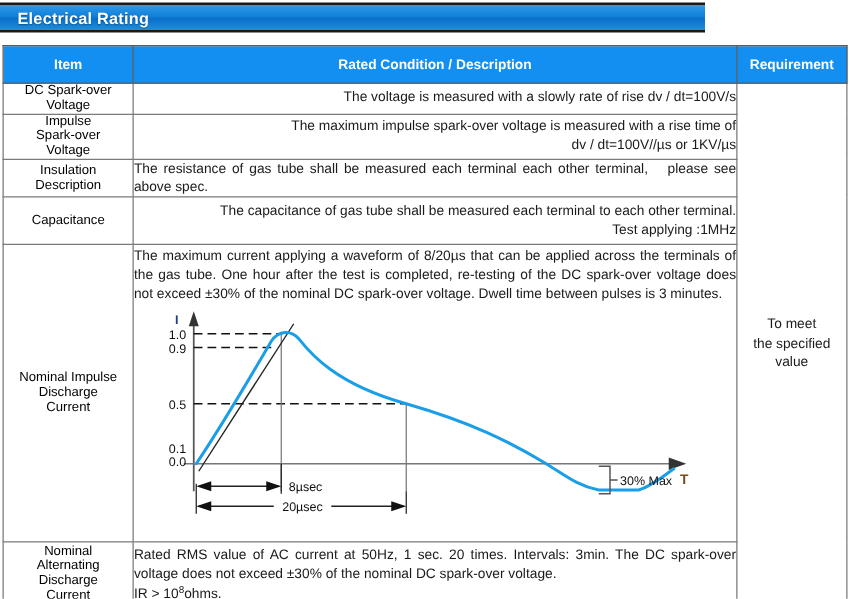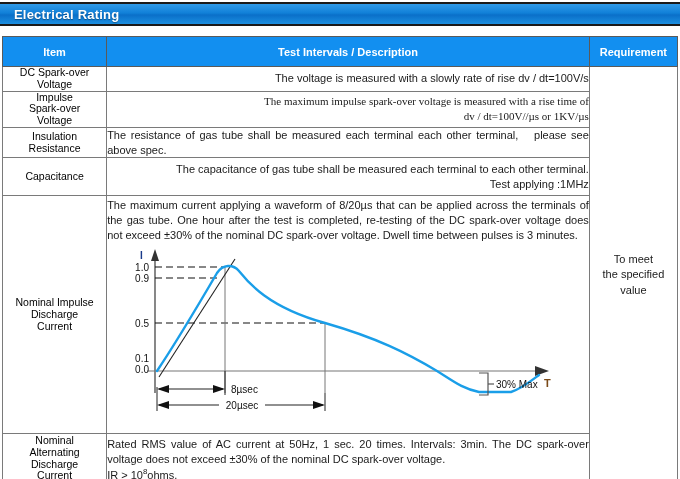--- a/index.html
+++ b/index.html
@@ -13,21 +13,21 @@
   #page {
     position: relative;
     width: 680px; height: 479px;
     background: #ffffff;
   }
 
   
   .title-bar {
     position: absolute;
     left: 0; top: 2px;
-    width: 680px; height: 24px;
+    width: 564px; height: 24px;
     background: linear-gradient(to bottom,
         #2f9ae8 0%, #1180d8 45%, #0a6fc9 55%, #1b8fe0 100%);
     border-top: 2px solid #1a1a1a;
     border-bottom: 2px solid #1a1a1a;
     display: flex;
     align-items: center;
   }
   .title-bar .title-text {
     color: #ffffff;
     font-size: 13px;
@@ -111,21 +111,21 @@
 
   <table class="rating-table">
     <colgroup>
       <col class="col-item">
         <col class="col-cond">
         <col class="col-req">
     </colgroup>
     <thead>
       <tr>
         <th>Item</th>
-        <th>Test Intervals / Description</th>
+        <th>Rated Condition / Description</th>
         <th>Requirement</th>
       </tr>
     </thead>
     <tbody>
 
       <tr>
         <td class="cell-item">
           <div>DC Spark-over</div>
           <div>Voltage</div>
         </td>
@@ -138,30 +138,30 @@
           <div>value</div>
         </td>
       </tr>
 
       <tr>
         <td class="cell-item">
           <div>Impulse</div>
           <div>Spark-over</div>
           <div>Voltage</div>
         </td>
-        <td class="cell-cond" style="height:32px;font-family:Liberation Serif, serif;">
+        <td class="cell-cond" style="height:32px;">
           <p>The maximum impulse spark-over voltage is measured with a rise time of</p>
           <p>dv / dt=100V//µs or 1KV/µs</p>
         </td>
       </tr>
 
       <tr>
         <td class="cell-item">
           <div>Insulation</div>
-          <div>Resistance</div>
+          <div>Description</div>
         </td>
         <td class="cell-cond justify" style="height:30px;">
           <p>The resistance of gas tube shall be measured each terminal each other terminal,  please see above spec.</p>
         </td>
       </tr>
 
       <tr>
         <td class="cell-item">
           <div>Capacitance</div>
         </td>

